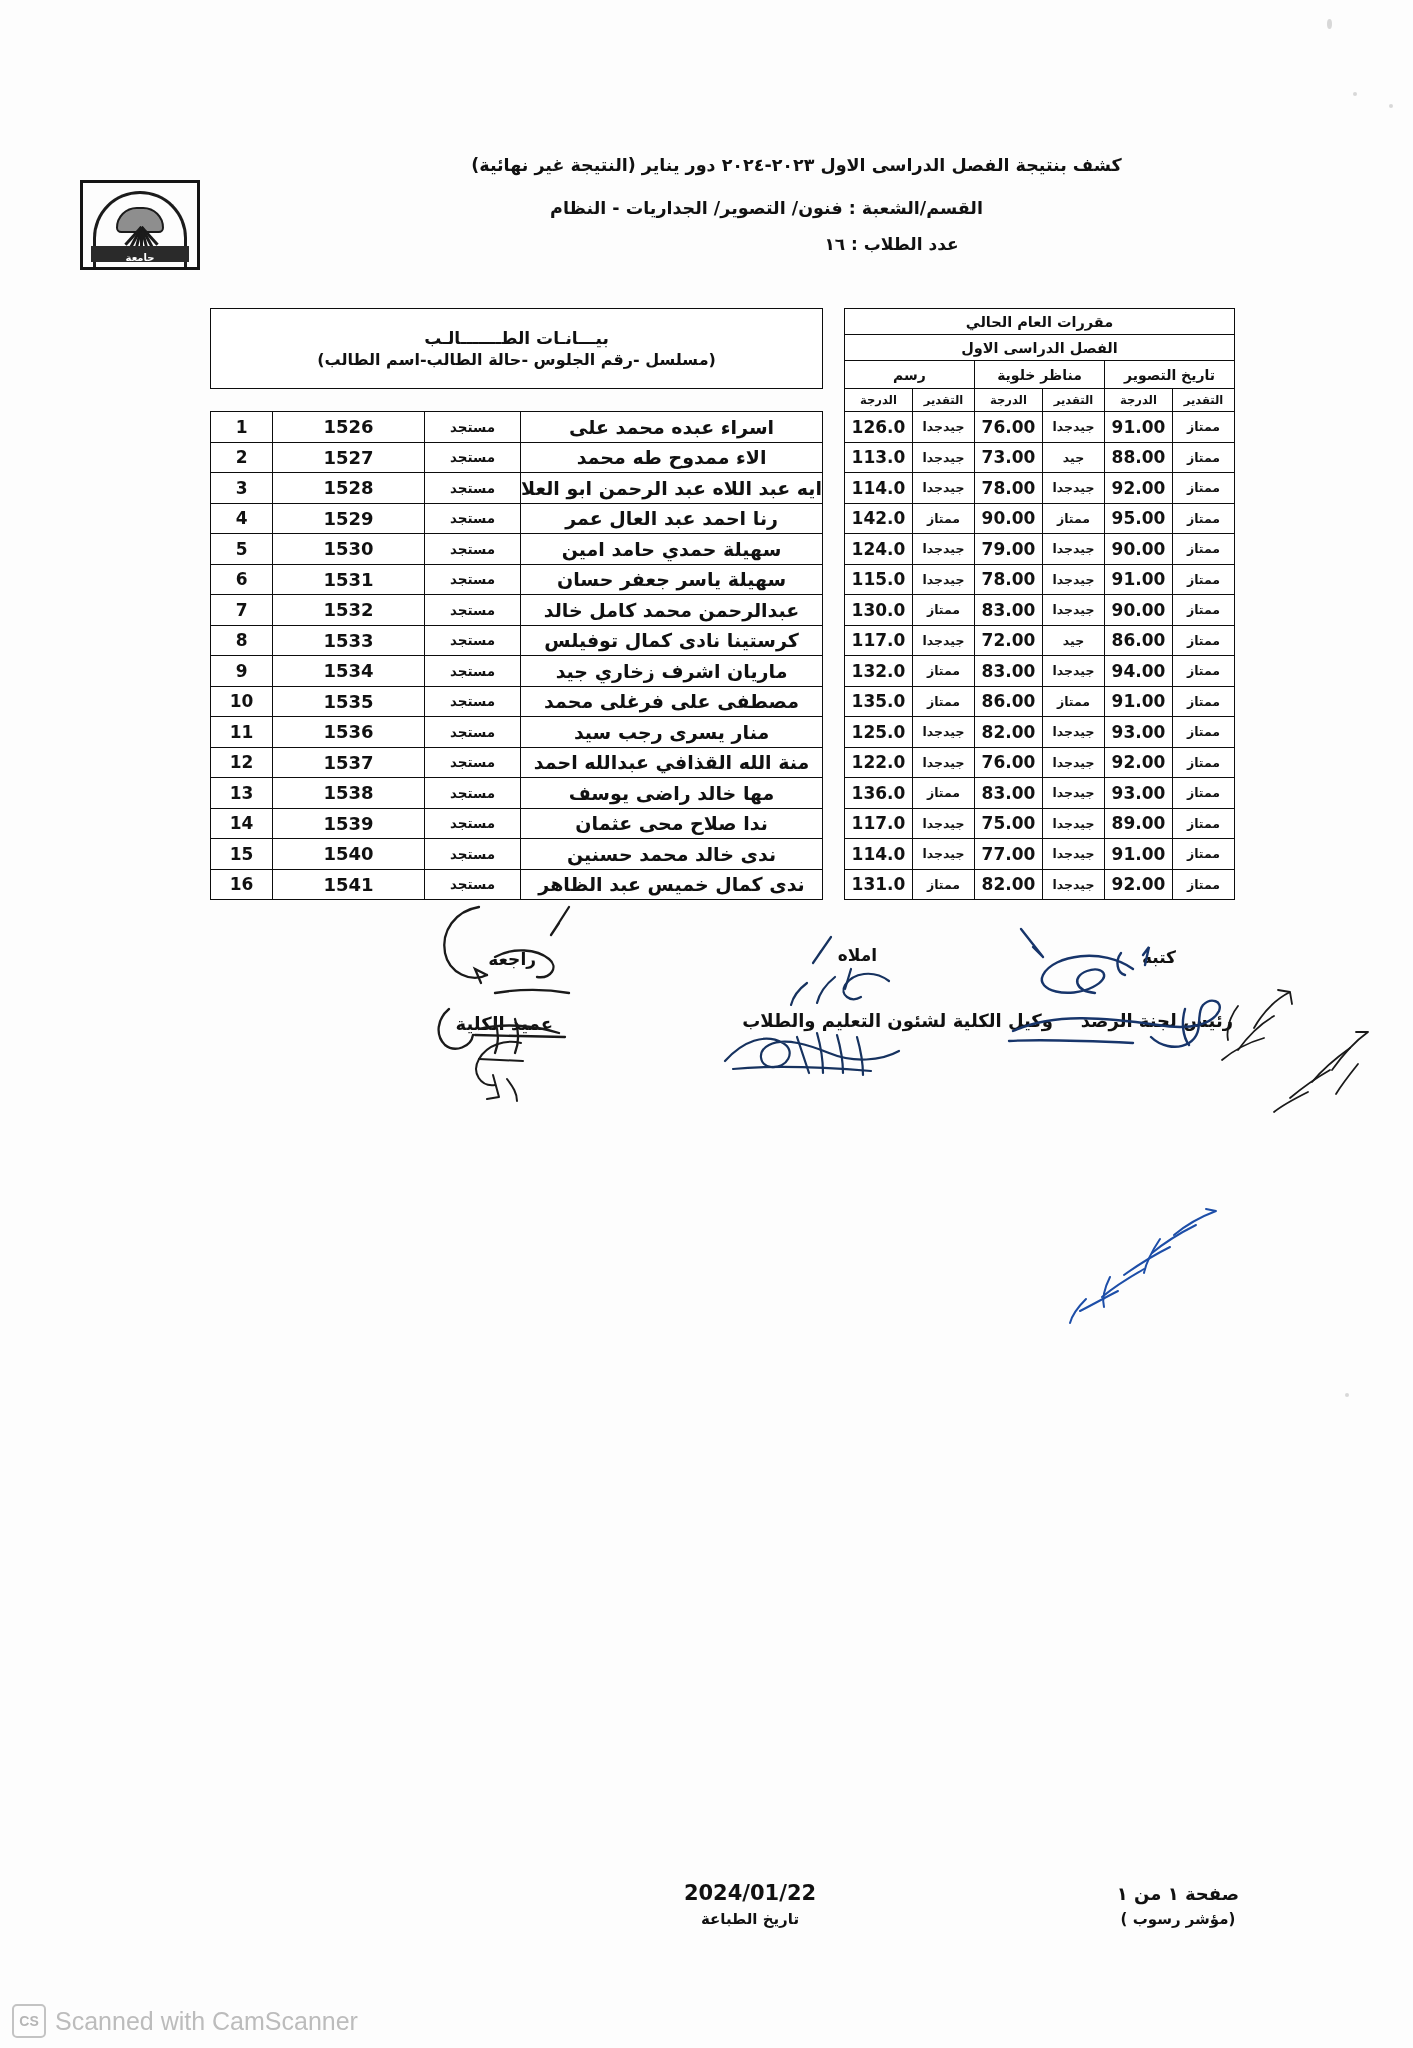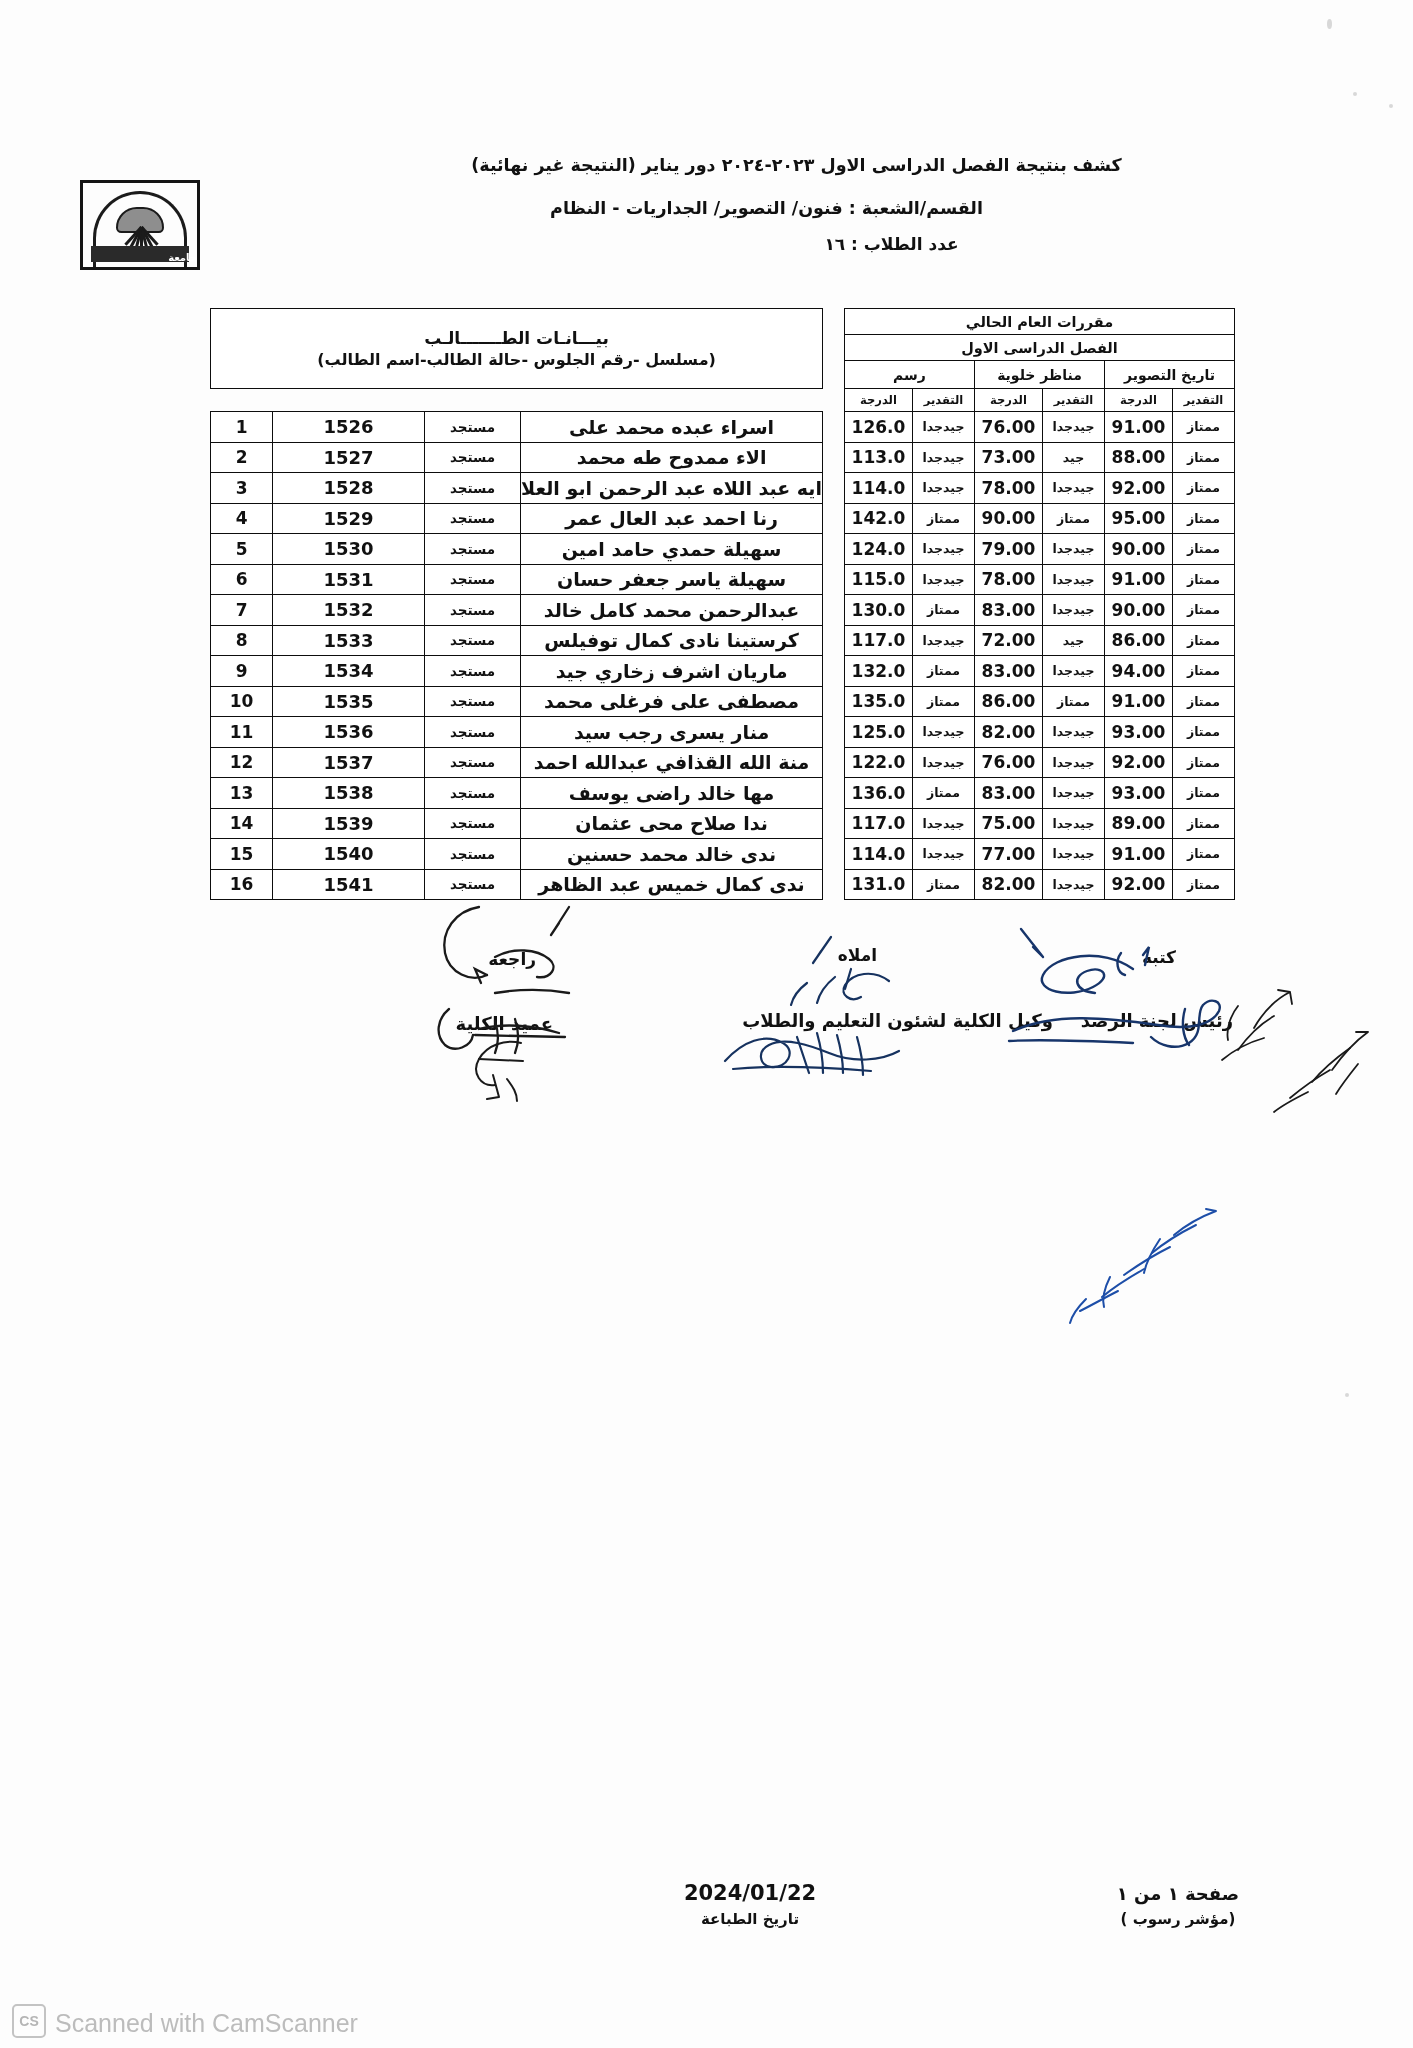--- a/index.html
+++ b/index.html
@@ -97,21 +97,21 @@
     right: 8px;
     bottom: 5px;
     height: 16px;
     background: #2a2a2a;
   }
   .logo-base-txt {
     position: absolute;
     left: 0;
     right: 0;
     bottom: 4px;
-    text-align: right;
+    text-align: center;
     color: #fff;
     font-size: 10px;
     font-weight: bold;
     letter-spacing: 1px;
   }
 
   .title-lines {
     position: absolute;
     right: 150px;
     left: 330px;
@@ -256,21 +256,21 @@
   }
   .f-page-val { font-size: 18px; font-weight: bold; line-height: 27px; }
   .f-page-note { font-size: 15px; font-weight: bold; line-height: 24px; }
 
   
   .cs {
     position: absolute;
     left: 12px;
     bottom: 10px;
     display: flex;
-    align-items: flex-end;
+    align-items: center;
     gap: 9px;
     direction: ltr;
   }
   .cs-badge {
     width: 30px;
     height: 30px;
     border: 2px solid #c3c3c3;
     border-radius: 5px;
     color: #b5b5b5;
     font-size: 14px;

